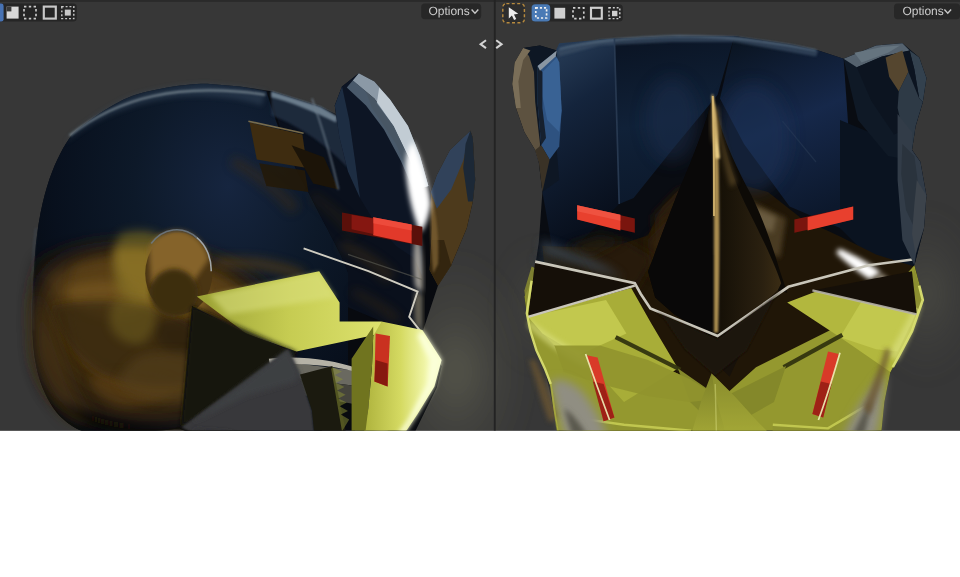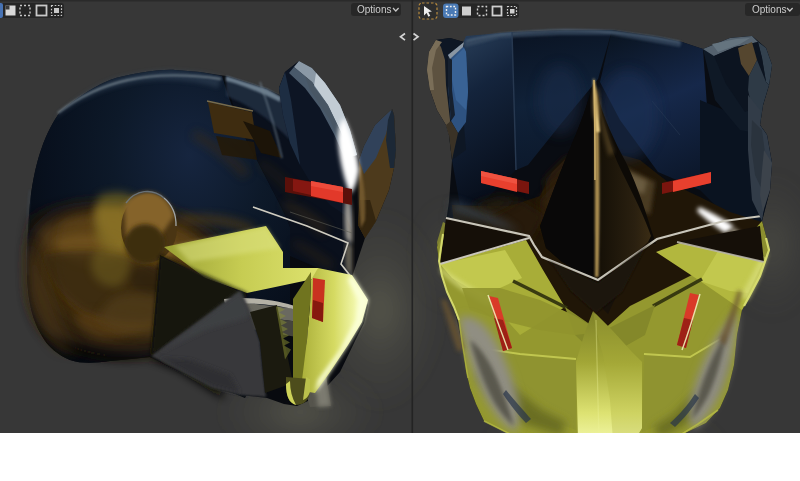--- a/index.html
+++ b/index.html
@@ -1,16 +1,16 @@
 <!DOCTYPE html>
 <html><head>
 <meta charset="utf-8">
 <style>
 html,body{margin:0;padding:0;}
-#app{position:relative;width:800px;height:433px;background:#373737;overflow:hidden;font-family:"Liberation Sans",sans-serif;}
+#app{position:relative;width:800px;height:359px;background:#373737;overflow:hidden;font-family:"Liberation Sans",sans-serif;}
 svg{display:block;}
 </style>
 </head>
 <body>
 <div id="app">
 <svg width="800" height="481" viewBox="0 0 800 481" xmlns="http://www.w3.org/2000/svg">
 <defs>
 <filter id="b1" x="-30%" y="-30%" width="160%" height="160%">
           <feGaussianBlur stdDeviation="1"></feGaussianBlur>
         </filter>

